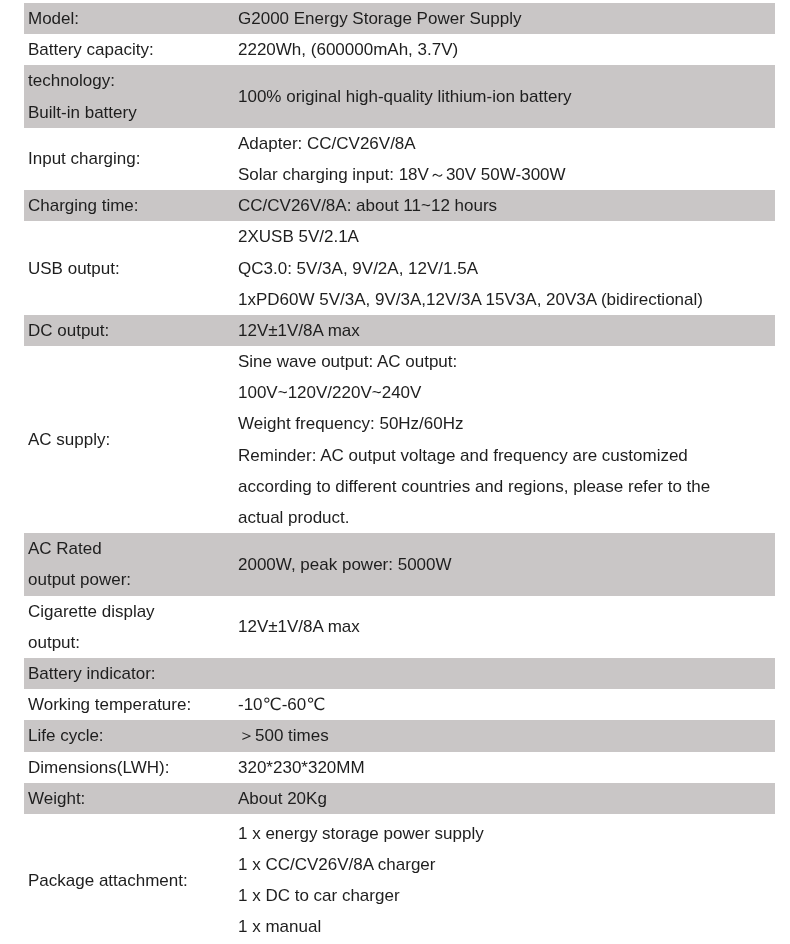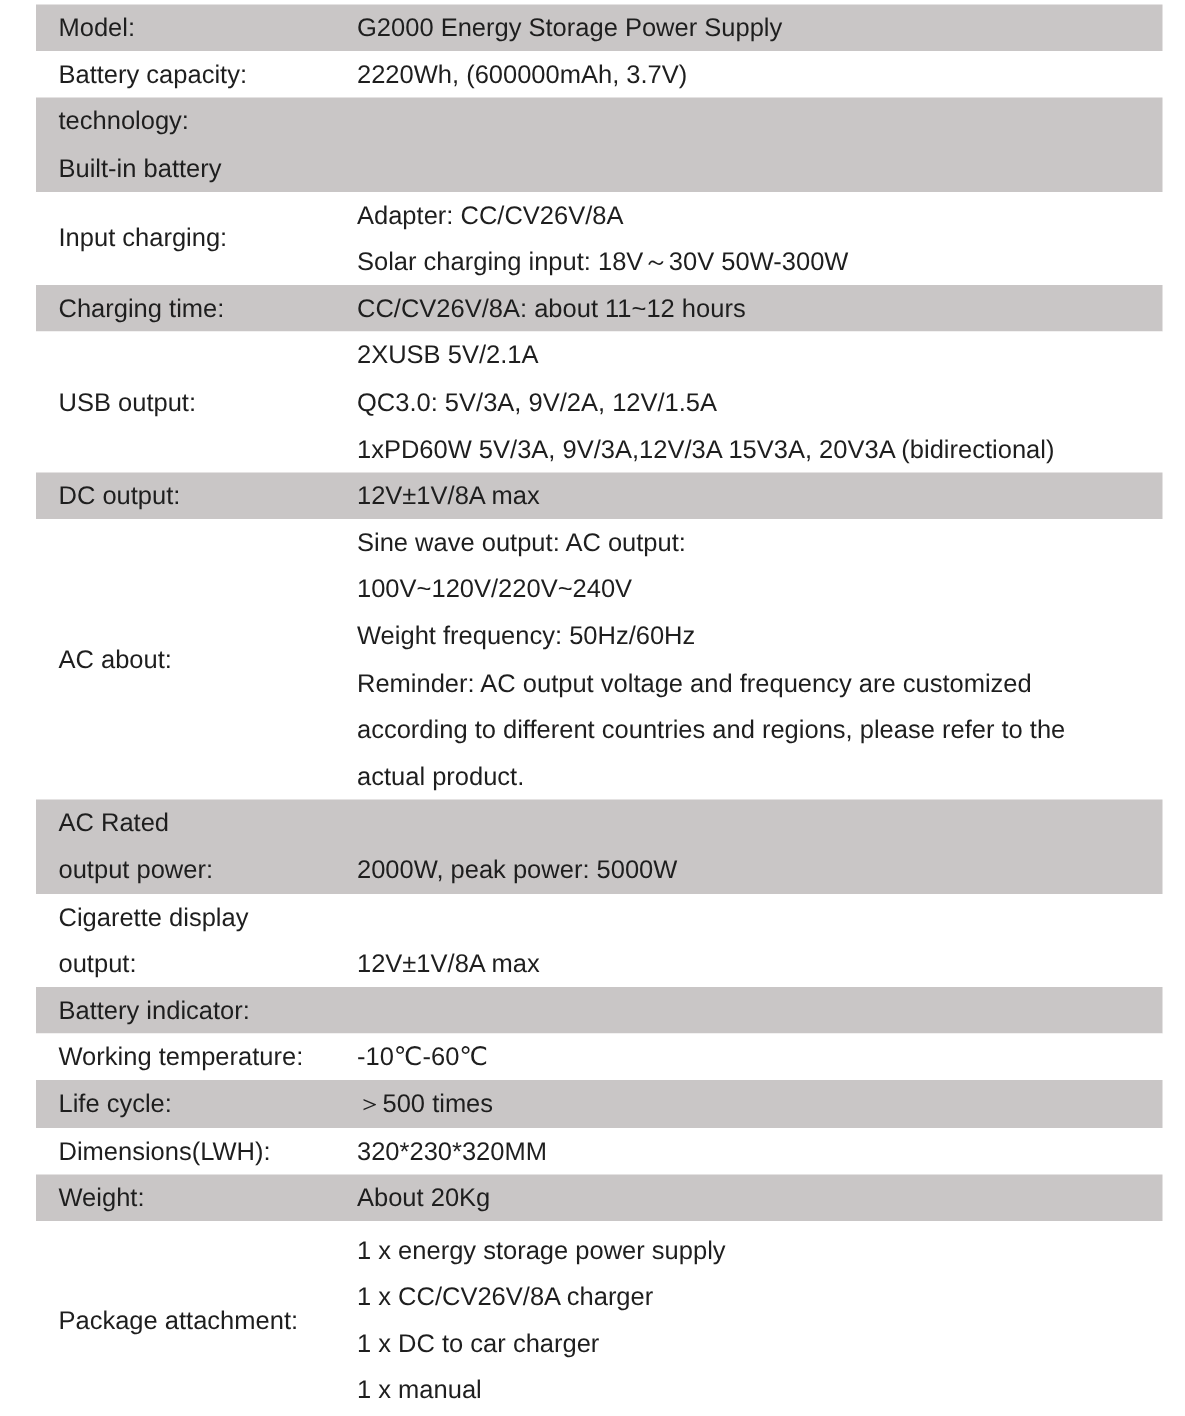--- a/index.html
+++ b/index.html
@@ -36,26 +36,25 @@
     background: var(--shaded);
   }
   .col {
     display: flex;
     flex-direction: column;
     justify-content: center;
   }
   .label {
     flex: 0 0 214px;
     width: 214px;
-    padding-left: 15px;
+    padding-left: 4px;
   }
   .value {
     flex: 1 1 auto;
     min-width: 0;
-    justify-content: flex-end;
   }
   .line {
     height: 31.2px;
     line-height: 31.2px;
     white-space: nowrap;
   }
   .row:last-child {
     padding: 4px 0;
   }
 </style>
@@ -79,20 +78,23 @@
     <div class="col value">
         <div class="line">2220Wh, (600000mAh, 3.7V)</div>
       </div>
   </div>
 
   <div class="row shaded">
     <div class="col label">
         <div class="line">technology:</div>
         <div class="line">Built-in battery</div>
       </div>
+    <div class="col value">
+        <div class="line">100% original high-quality lithium-ion battery</div>
+      </div>
   </div>
 
   <div class="row">
     <div class="col label">
         <div class="line">Input charging:</div>
       </div>
     <div class="col value">
         <div class="line">Adapter: CC/CV26V/8A</div>
         <div class="line">Solar charging input: 18V～30V 50W-300W</div>
       </div>
@@ -122,21 +124,21 @@
     <div class="col label">
         <div class="line">DC output:</div>
       </div>
     <div class="col value">
         <div class="line">12V±1V/8A max</div>
       </div>
   </div>
 
   <div class="row">
     <div class="col label">
-        <div class="line">AC about:</div>
+        <div class="line">AC supply:</div>
       </div>
     <div class="col value">
         <div class="line">Sine wave output: AC output:</div>
         <div class="line">100V~120V/220V~240V</div>
         <div class="line">Weight frequency: 50Hz/60Hz</div>
         <div class="line">Reminder: AC output voltage and frequency are customized</div>
         <div class="line">according to different countries and regions, please refer to the</div>
         <div class="line">actual product.</div>
       </div>
   </div>

